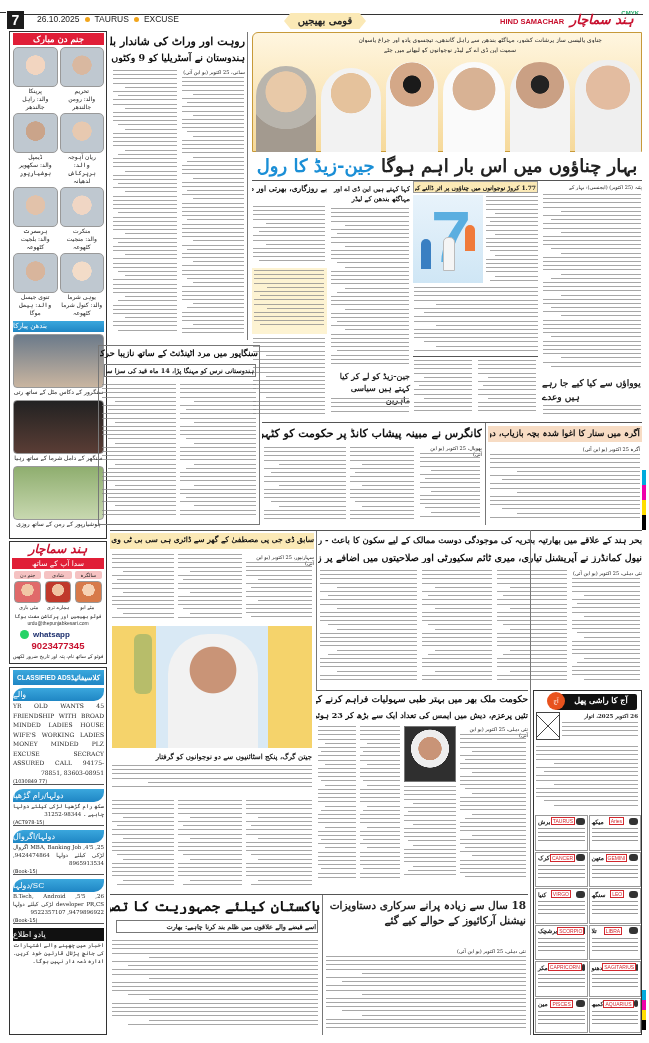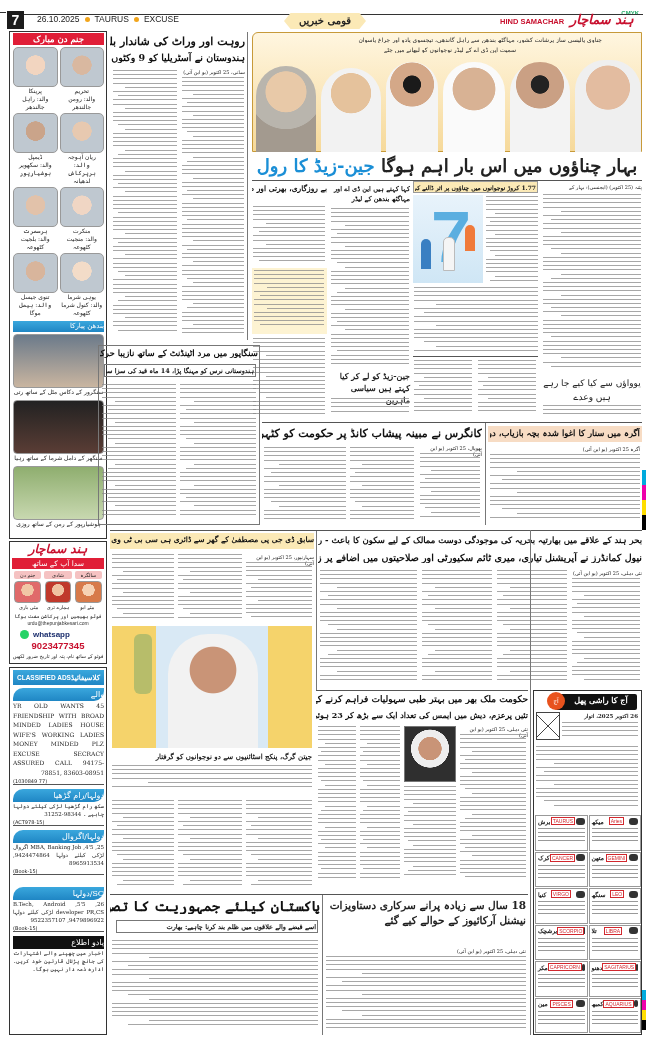--- a/index.html
+++ b/index.html
@@ -12,33 +12,33 @@
 .lines i:nth-child(5n){margin-left:18%}
 .lines i:nth-child(7n){margin-left:8%}
 .hdr-num{left:7px;top:11px;width:17px;height:18px;background:#1c1c1c;color:#fff;font:bold 14px "Liberation Sans",sans-serif;text-align:center;line-height:18px}
 .hdr-txt{top:14px;font:8.5px "Liberation Sans",sans-serif;color:#222}
 .dot{display:inline-block;width:5px;height:5px;border-radius:50%;background:#f2a51b;margin:0 5px;vertical-align:middle}
 .frame{border:1px solid #333}
 .pink{background:#e01e37;color:#fff}
 .photo{border:1px solid #999;border-radius:4px;overflow:hidden}
 .cap{font-size:6px;line-height:8px;text-align:center;color:#222}
 .ttl{font-weight:bold;color:#111;white-space:nowrap;overflow:hidden}
-.bluebar{background:linear-gradient(#3aa7dd,#1f86c4);color:#fff;text-align:right;border-radius:10px 0 10px 0}
+.bluebar{background:linear-gradient(#3aa7dd,#1f86c4);color:#fff;text-align:left;border-radius:10px 0 10px 0}
 </style>
 </head>
 <body>
 
 <div class="abs" style="left:0;top:12px;width:6px;height:1px;background:#333"></div>
 <div class="abs" style="right:10px;top:10px;font:bold 6px 'Liberation Sans',sans-serif;color:#2a6">CMYK</div>
 <div class="abs" style="left:8px;top:14px;width:635px;height:1px;background:#333"></div>
 <div class="abs hdr-num">7</div>
 <div class="abs hdr-txt" style="left:37px">
   <span>26.10.2025</span><span class="dot"></span><span>TAURUS</span><span class="dot"></span><span>EXCUSE</span>
 </div>
-<div class="abs u" style="left:284px;top:13px;width:82px;height:16px;background:#fbe9b6;clip-path:polygon(8% 0,92% 0,100% 50%,92% 100%,8% 100%,0 50%);text-align:center;font-size:10px;font-weight:bold;line-height:16px"><span>قومی خبریں</span></div>
+<div class="abs u" style="left:284px;top:13px;width:82px;height:16px;background:#fbe9b6;clip-path:polygon(8% 0,92% 0,100% 50%,92% 100%,8% 100%,0 50%);text-align:center;font-size:10px;font-weight:bold;line-height:16px"><span>قومی بھیجیں</span></div>
 <div class="abs" style="left:500px;top:17px;font:bold 7.5px 'Liberation Sans',sans-serif;color:#c8102e">HIND SAMACHAR</div>
 <div class="abs u" style="left:570px;top:12px;font-size:13px;font-weight:bold;color:#c8102e;font-style:italic">ہند سماچار</div>
 
 <div class="abs frame" style="left:9px;top:31px;width:98px;height:508px"></div>
 <div class="abs pink u" style="left:13px;top:33px;width:91px;height:12px;font-size:8.5px;font-weight:bold;text-align:center;line-height:12px"><span>جنم دن مبارک</span></div>
 
 <div id="kids" class="abs" style="left: 13px; top: 47px; width: 91px; height: 270px; display: grid; grid-template-columns: 1fr 1fr; gap: 2px; direction: rtl;">
     <div>
       <div class="photo" style="height: 40px; border: 1px solid rgb(153, 153, 153); border-radius: 5px; background: radial-gradient(circle at 50% 45%, rgb(217, 184, 160) 0px, rgb(217, 184, 160) 32%, rgb(191, 200, 208) 33%);"></div>
       <div class="cap u">تحریم</div>
@@ -474,21 +474,21 @@
     <i></i>
     <i></i>
     <i></i>
     <i></i>
     <i></i>
     <i></i>
     <i></i>
     <i></i>
     <i></i>
   </div>
-<div class="abs u" style="left:542px;top:376px;width:100px;font-size:9px;font-weight:normal;text-align:center;line-height:14px">یوواؤں سے کیا کیے جا رہے ہیں وعدے</div>
+<div class="abs u" style="left:542px;top:376px;width:100px;font-size:9px;font-weight:bold;text-align:left;line-height:14px">یوواؤں سے کیا کیے جا رہے ہیں وعدے</div>
 <div class="lines" style="left:543px;top:405px;width:98px;height:14px">
     <i></i>
     <i></i>
     <i></i>
   </div>
 
 <div class="abs frame" style="left:98px;top:345px;width:162px;height:180px;border-color:#777"></div>
 <div class="abs u ttl" style="left:100px;top:348px;width:158px;font-size:8.5px;text-align:right">سنگاپور میں مرد اٹینڈنٹ کے ساتھ نازیبا حرکت کرنا</div>
 <div class="abs" style="left:104px;top:364px;width:152px;height:13px;border:1px solid #777"></div>
 <div class="abs u ttl" style="left:106px;top:365px;width:148px;font-size:6.5px;text-align:right;line-height:12px">ہندوستانی نرس کو مہنگا پڑا، 14 ماہ قید کی سزا سنائی گئی</div>
@@ -680,21 +680,21 @@
 <div id="classifieds" class="abs" style="left:13px;top:688px;width:91px;height:345px">
     <div class="bluebar u" style="height: 13px; font-size: 8px; line-height: 13px; margin-top: 0px;">والے</div>
     <div style="font-size: 6px; line-height: 9.5px; text-align: justify; direction: rtl; font-family: &quot;DejaVu Serif&quot;, serif;">45 YR OLD WANTS FRIENDSHIP WITH BROAD MINDED LADIES HOUSE WIFE'S WORKING LADIES MONEY MINDED PLZ EXCUSE SECRACY ASSURED CALL 94175-78851, 83603-08951</div>
     <div style="font-size: 5px; border-bottom: 1px solid rgb(85, 85, 85); margin-top: 1px;">(1030849 77)</div>
     <div class="bluebar u" style="height: 13px; font-size: 8px; line-height: 13px; margin-top: 4px;">دولہا/رام گڑھیا</div>
     <div style="font-size: 5.5px; line-height: 8px; text-align: justify; direction: rtl; font-family: &quot;DejaVu Serif&quot;, serif;">سکھ رام گڑھیا لڑکی کیلئے دولہا چاہیے ۔ 98344-31252</div>
     <div style="font-size: 5px; border-bottom: 1px solid rgb(85, 85, 85); margin-top: 1px;">(ACT978-15)</div>
     <div class="bluebar u" style="height: 13px; font-size: 8px; line-height: 13px; margin-top: 4px;">دولہا/اگروال</div>
     <div style="font-size: 5.5px; line-height: 8px; text-align: justify; direction: rtl; font-family: &quot;DejaVu Serif&quot;, serif;">25, 5'4, MBA, Banking Job اگروال لڑکی کیلئے دولہا 9424474864, 8965913534</div>
     <div style="font-size: 5px; border-bottom: 1px solid rgb(85, 85, 85); margin-top: 1px;">(Book-15)</div>
-    <div class="bluebar u" style="height: 13px; font-size: 8px; line-height: 13px; margin-top: 12px;">SC/دولہا</div>
+    <div class="bluebar u" style="height: 13px; font-size: 8px; line-height: 13px; margin-top: 4px;">SC/دولہا</div>
     <div style="font-size: 5.5px; line-height: 8px; text-align: justify; direction: rtl; font-family: &quot;DejaVu Serif&quot;, serif;">26, 5'5, B.Tech, Android developer PR,CS لڑکی کیلئے دولہا 9479896922, 9522357107</div>
     <div style="font-size: 5px; border-bottom: 1px solid rgb(85, 85, 85); margin-top: 1px;">(Book-15)</div>
     <div class="bluebar u" style="height: 13px; font-size: 8px; line-height: 13px; margin-top: 4px; background: rgb(17, 17, 17); border-radius: 0px;">یادو اطلاع</div>
     <div style="font-size: 5.5px; line-height: 8px; text-align: justify; direction: rtl; font-family: &quot;DejaVu Serif&quot;, serif;">اخبار میں چھپنے والے اشتہارات کی جانچ پڑتال قارئین خود کریں۔ ادارہ ذمہ دار نہیں ہوگا۔</div>
   </div>
 
 <div class="abs" style="left:110px;top:530px;width:532px;height:1px;background:#555"></div>
 <div class="abs u ttl" style="left:318px;top:535px;width:324px;font-size:8.5px;text-align:right">بحر ہند کے علاقے میں بھارتیہ بحریہ کی موجودگی دوست ممالک کے لیے سکون کا باعث - راجناتھ</div>
 <div class="abs u ttl" style="left:318px;top:552px;width:324px;font-size:9.5px;text-align:right">نیول کمانڈرز نے آپریشنل تیاری، میری ٹائم سکیورٹی اور صلاحیتوں میں اضافے پر زور دیا</div>
 <div class="abs u" style="left:572px;top:570px;width:70px;font-size:5px;text-align:right">نئی دہلی، 25 اکتوبر (یو این آئی)</div>

